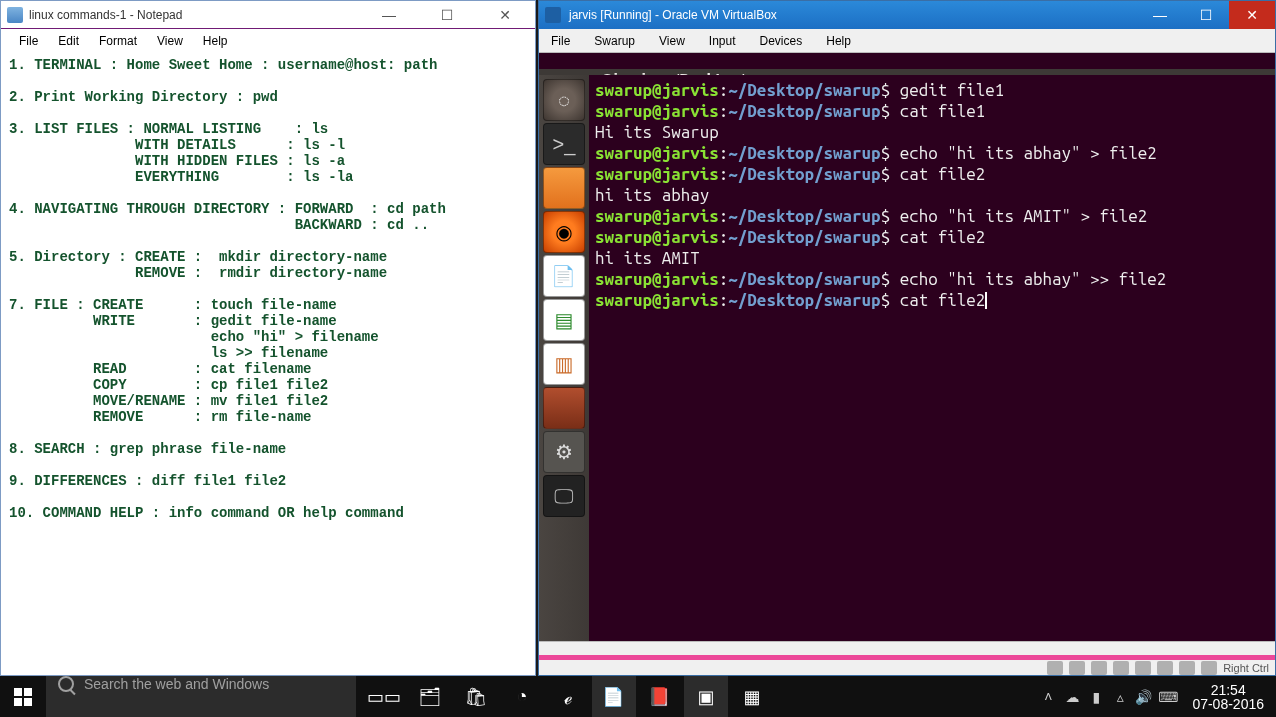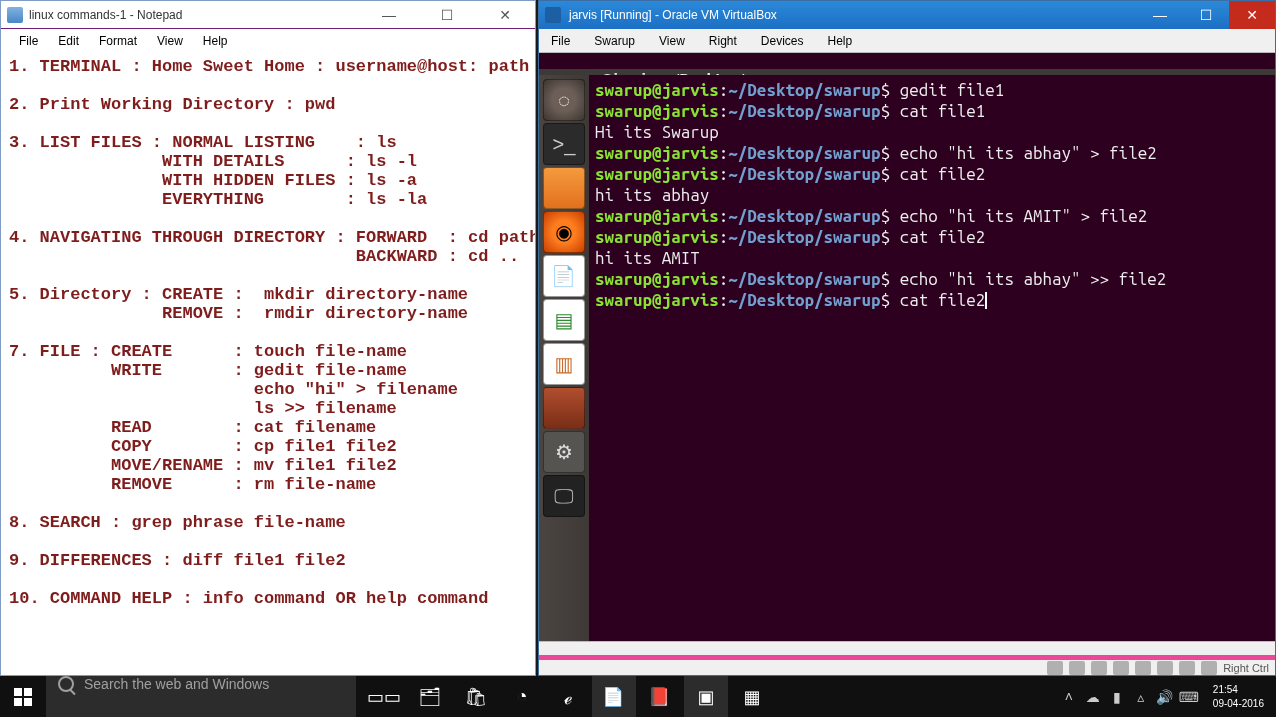--- a/index.html
+++ b/index.html
@@ -20,22 +20,22 @@
     }
     .notepad .tb-title { flex: 1; }
     .notepad .tb-btns { display: flex; gap: 18px; padding-right: 8px; font-size: 14px; color: #555; }
     .notepad .tb-btn { width: 40px; text-align: center; cursor: pointer; }
     .notepad .menubar {
       height: 24px; background: #fff; display: flex; align-items: center; gap: 4px; padding: 0 10px;
     }
     .notepad .menubar span { padding: 2px 8px; color: #000; cursor: pointer; }
     .notepad .editor {
       flex: 1; padding: 4px 8px; overflow-y: auto; overflow-x: auto;
-      font-family: Consolas, "Courier New", monospace; font-size: 17px; font-weight: 700;
-      color: #7f1d1d; position: relative;
+      font-family: Consolas, "Courier New", monospace; font-size: 14px; font-weight: 700;
+      color: #14532d; position: relative;
     }
     .notepad .editor pre { white-space: pre; font-family: inherit; }
 
     
     .vmwin {
       position: absolute; left: 538px; top: 0; width: 738px; height: 676px;
       background: #c4b5fd; border: 1px solid #3a6ea5; display: flex; flex-direction: column;
     }
     .vmwin .titlebar {
       height: 28px; background: linear-gradient(#2b89d9,#1c6fc4); display: flex; align-items: center;
@@ -132,21 +132,21 @@
       width: 44px; height: 41px; display: flex; align-items: center; justify-content: center;
       font-size: 18px; cursor: pointer;
     }
     .taskbar .app.active { background: #2c2c2c; }
     .taskbar .spacer { flex: 1; }
     .taskbar .tray { display: flex; align-items: center; gap: 8px; padding: 0 4px; font-size: 12px; }
     .taskbar .tray .tray-icon {
       width: 16px; height: 16px; display: flex; align-items: center; justify-content: center;
       color: #ccc; font-size: 14px; cursor: pointer;
     }
-    .taskbar .clock { text-align: left; font-size: 10px; line-height: 14px; padding: 0 8px; cursor: pointer; }
+    .taskbar .clock { text-align: center; font-size: 14px; line-height: 14px; padding: 0 8px; cursor: pointer; }
   </style>
 </head>
 <body>
 
 <div class="notepad">
   <div class="titlebar">
     <div class="tb-icon"></div>
     <div class="tb-title">linux commands-1 - Notepad</div>
     <div class="tb-btns">
       <div class="tb-btn">—</div>
@@ -201,21 +201,21 @@
     <div class="tb-btns">
       <div class="tb-btn">—</div>
       <div class="tb-btn">☐</div>
       <div class="tb-btn close">✕</div>
     </div>
   </div>
   <div class="menubar">
     <span>File</span>
     <span>Swarup</span>
     <span>View</span>
-    <span>Right</span>
+    <span>Input</span>
     <span>Devices</span>
     <span>Help</span>
   </div>
   <div class="guest">
     <div class="gnome-title">swarup@jarvis: ~/Desktop/swarup</div>
     <div class="launcher">
       <div class="lch dash">◌</div>
       <div class="lch term">&gt;_</div>
       <div class="lch files"></div>
       <div class="lch firefox">◉</div>
@@ -282,16 +282,16 @@
   <div class="spacer"></div>
   <div class="tray">
     <div class="tray-icon">˄</div>
     <div class="tray-icon">☁</div>
     <div class="tray-icon">▮</div>
     <div class="tray-icon">▵</div>
     <div class="tray-icon">🔊</div>
     <div class="tray-icon">⌨</div>
     <div class="clock">
       <div>21:54</div>
-      <div>09-04-2016</div>
+      <div>07-08-2016</div>
     </div>
   </div>
 </div>
 
 </body></html>

